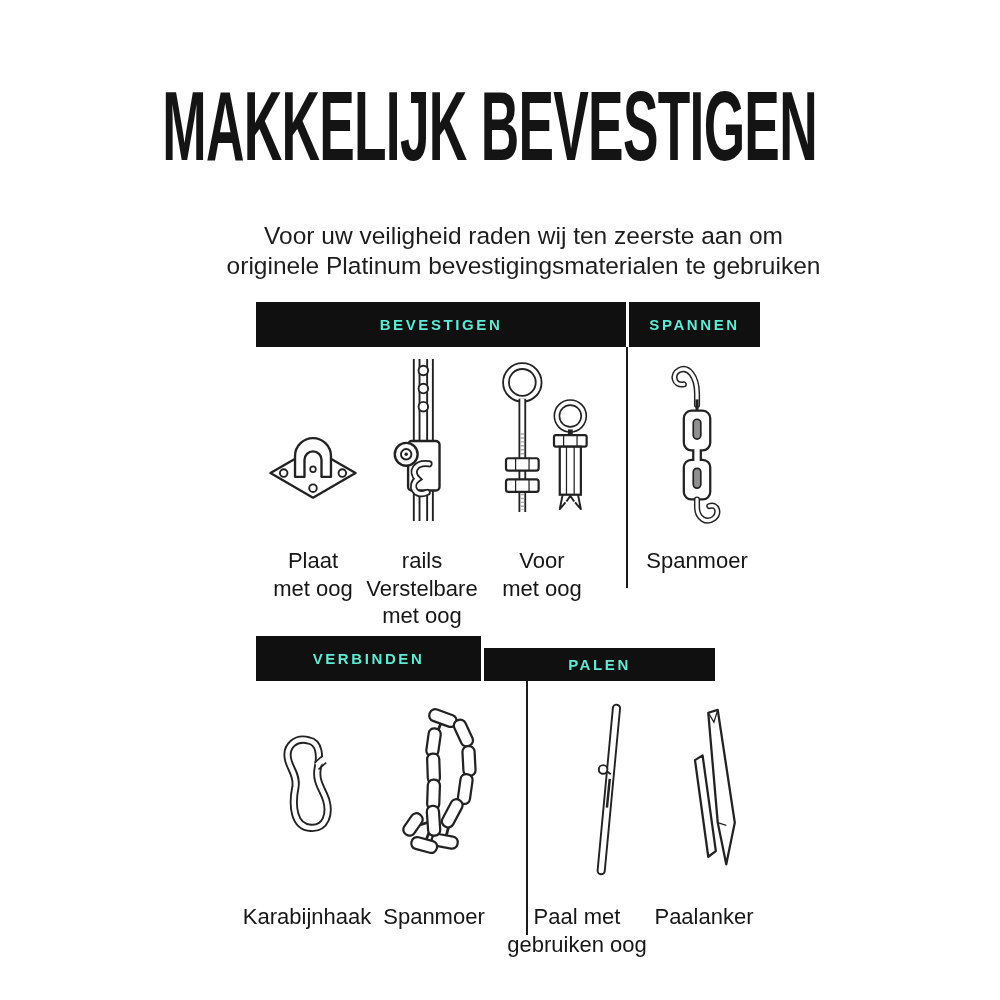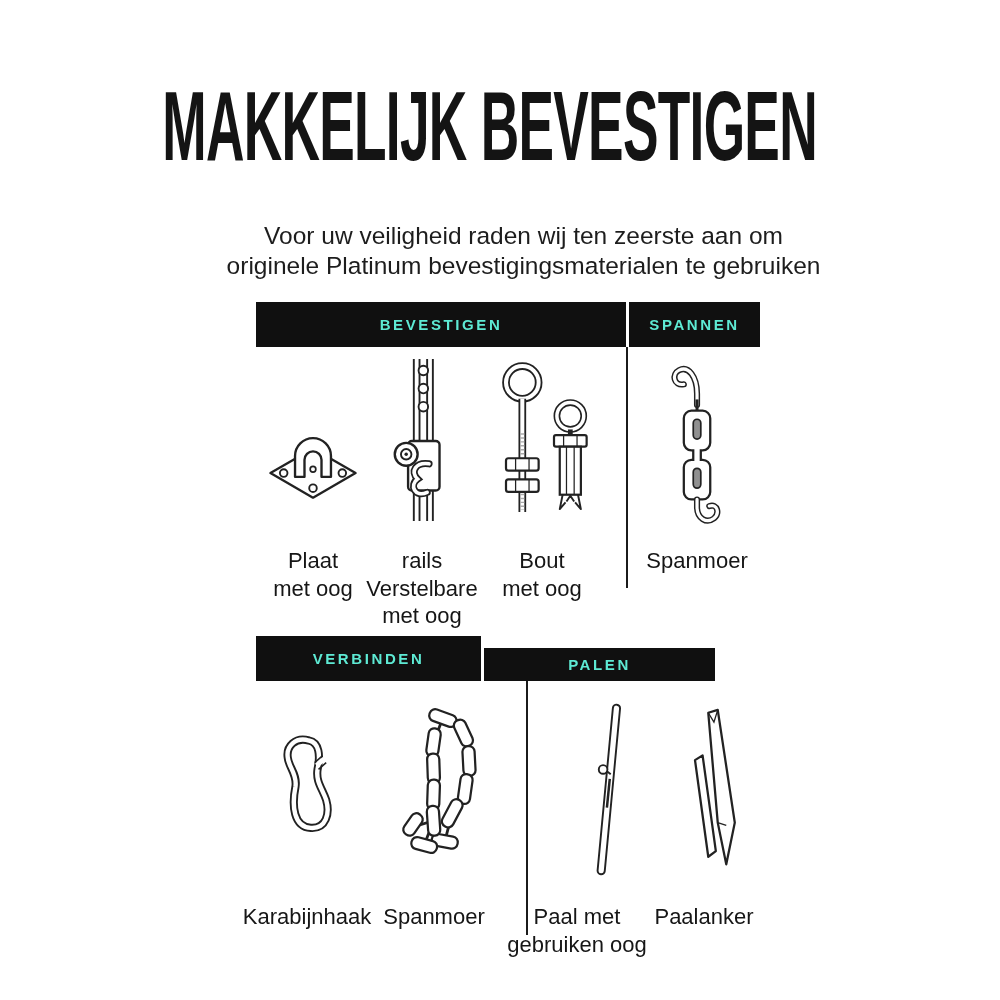--- a/index.html
+++ b/index.html
@@ -181,21 +181,21 @@
       <div class="label-col l-plaat">
         <span>Plaat</span>
         <span>met oog</span>
       </div>
       <div class="label-col l-rails">
         <span>rails</span>
         <span>Verstelbare</span>
         <span>met oog</span>
       </div>
       <div class="label-col l-bout">
-        <span>Bout</span>
+        <span>Voor</span>
         <span>met oog</span>
       </div>
       <div class="label-col l-span">
         <span>Spanmoer</span>
       </div>
     </div>
   </div>
 
   <div class="group-section sec2">
     <div class="bars">

